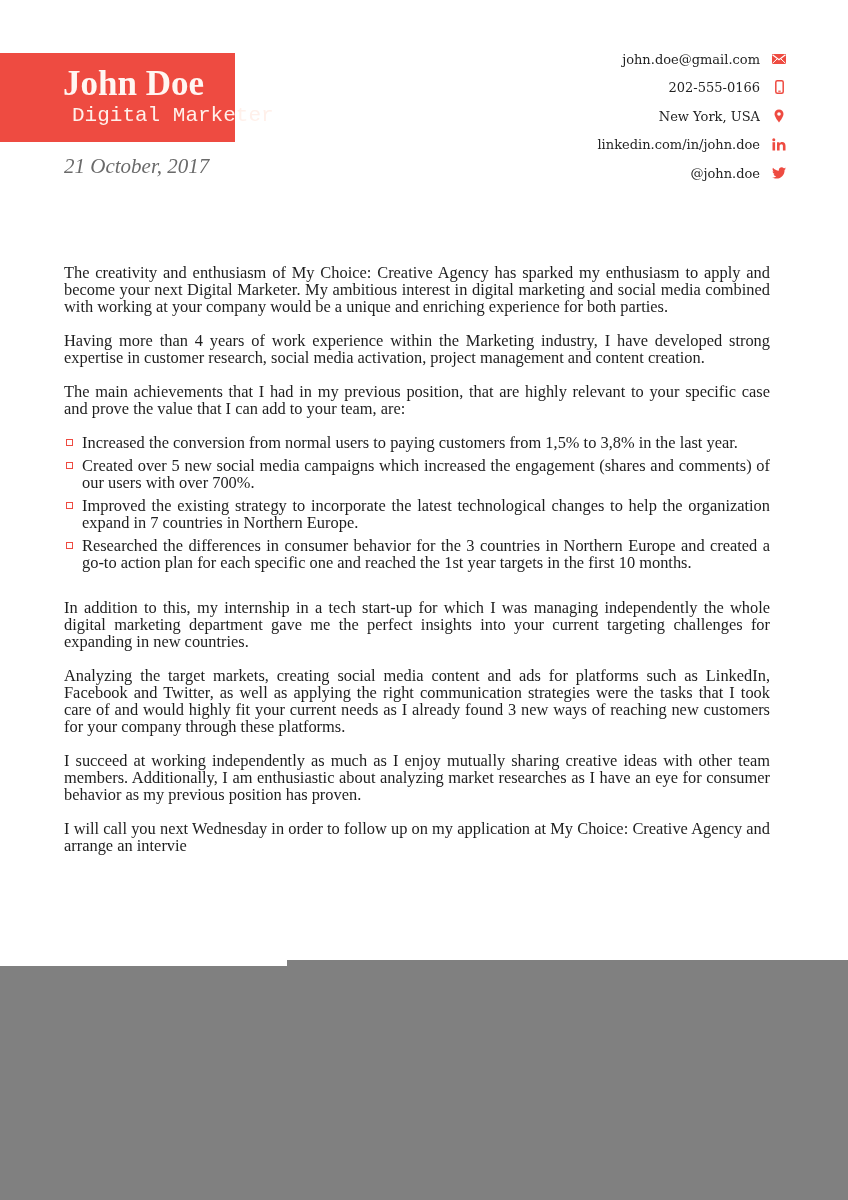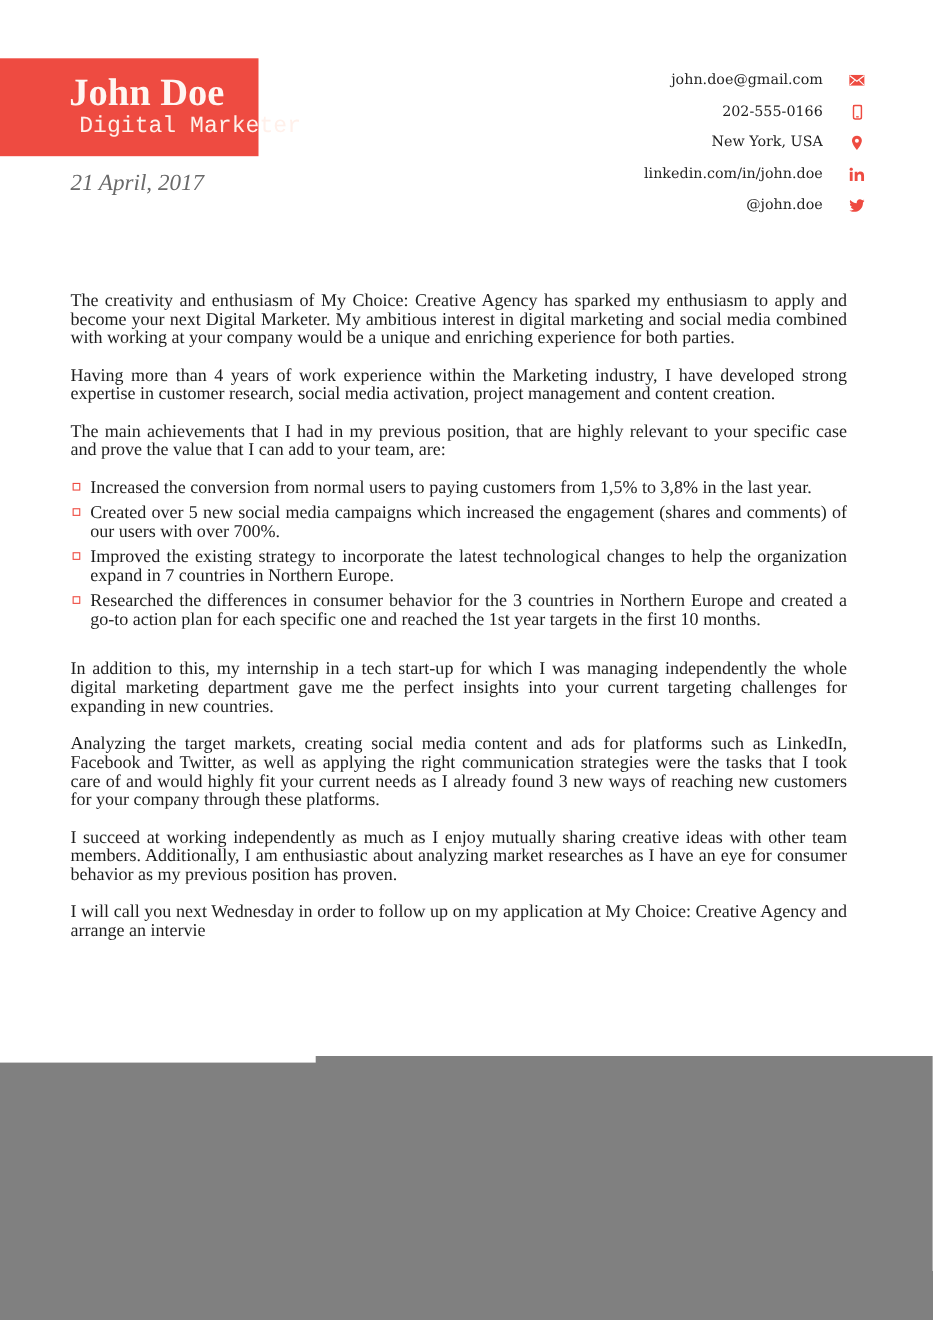--- a/index.html
+++ b/index.html
@@ -23,23 +23,22 @@
     font-family:Liberation Mono, monospace;
     font-size:21px; line-height:24px; color:#fff0ea; white-space:nowrap;
   }
   .date {
     position:absolute; left:64px; top:154px;
     font-family:"Liberation Serif",serif; font-style:italic;
     font-size:21px; line-height:24px; color:#6a6a6a; white-space:nowrap;
   }
   .contacts { position:absolute; right:62px; top:52px; }
   .contact {
-    display:flex; align-items:flex-end; justify-content:flex-end;
+    display:flex; align-items:flex-start; justify-content:flex-end;
     height:28.4px;
-    gap:12px;
   }
   .contact-text {
     font-family:"DejaVu Serif",serif; font-size:13px; color:#222;
     white-space:nowrap; margin-right:12px;
   }
   .contact-icon {
     width:14px; height:14px; display:flex; align-items:center; justify-content:center;
     color:#ee4b41;
   }
   .contact-icon svg { display:block; }
@@ -66,21 +65,21 @@
   .overlay-right {
     position:absolute; left:287px; top:960px; width:561px; height:240px; background:#808080;
   }
 </style>
 </head>
 <body>
 
 <div class="name-box"></div>
 <div class="name">John Doe</div>
 <div class="title">Digital Marketer</div>
-<div class="date">21 April, 2017</div>
+<div class="date">21 October, 2017</div>
 
 <div class="contacts">
   <div class="contact">
     <span class="contact-text">john.doe@gmail.com</span>
     <span class="contact-icon">
       <svg width="14" height="10" viewBox="0 0 14 10">
           <rect x="0" y="0" width="14" height="10" fill="#ee4b41"></rect>
           <path d="M0.5 0.8 L7 5.8 L13.5 0.8" stroke="#fff" stroke-width="1.2" fill="none"></path>
           <path d="M0.5 9.3 L5 5 M13.5 9.3 L9 5" stroke="#fff" stroke-width="1" fill="none"></path>
         </svg>

